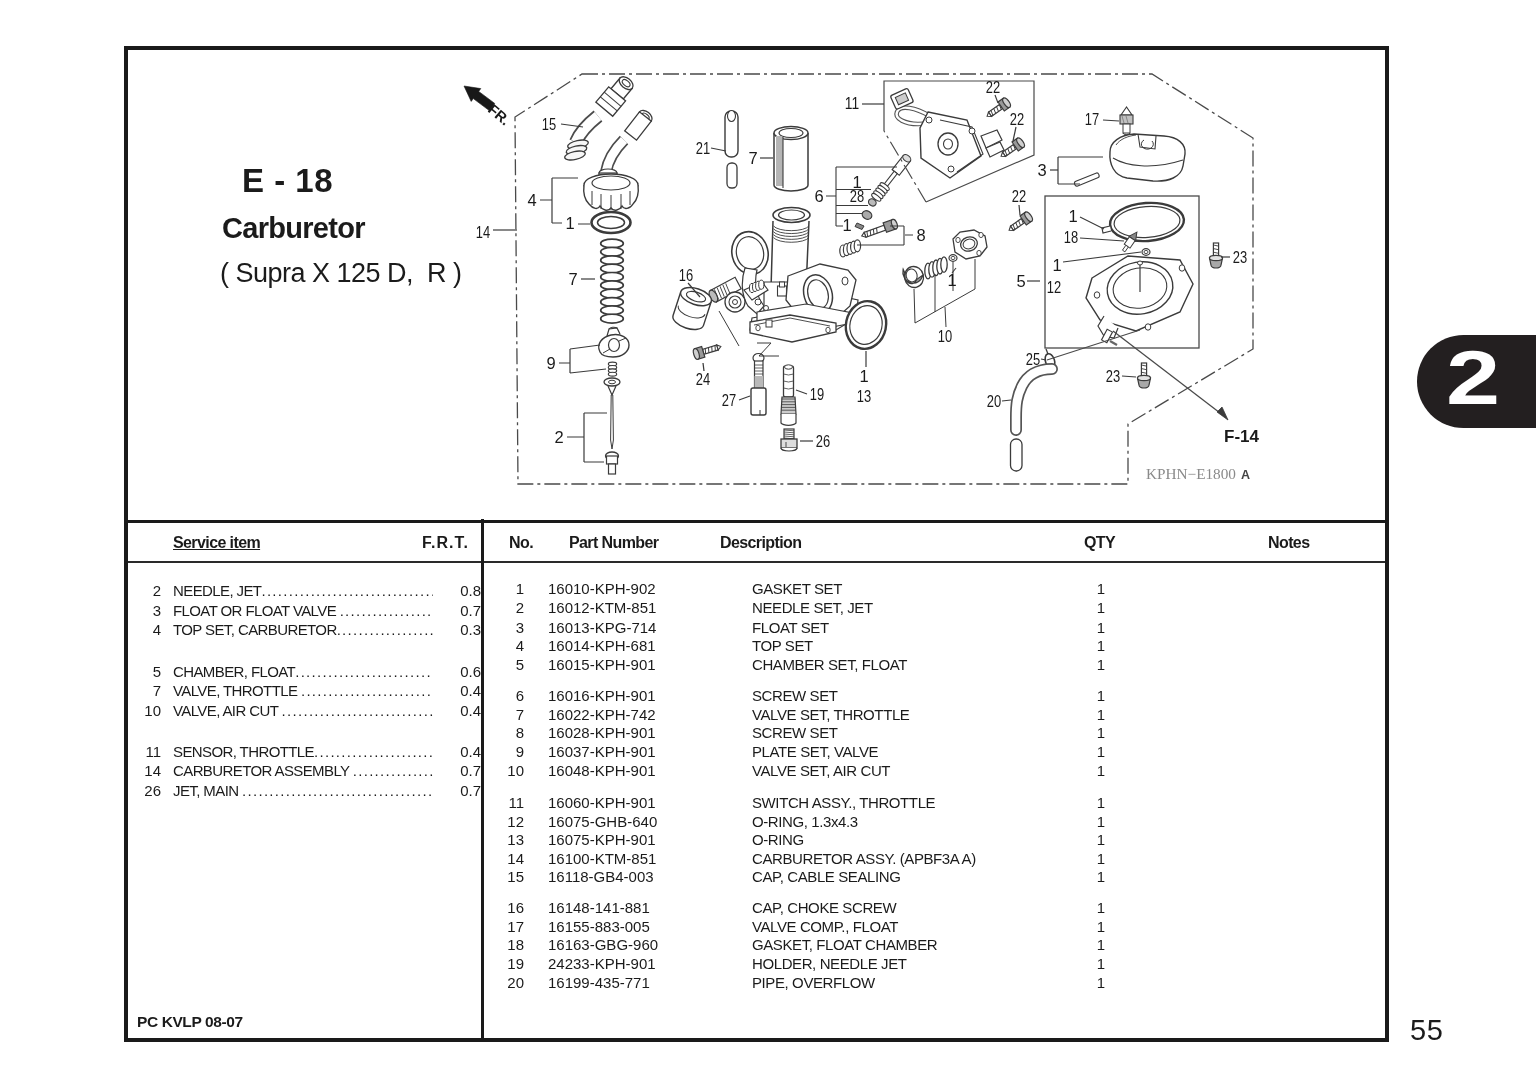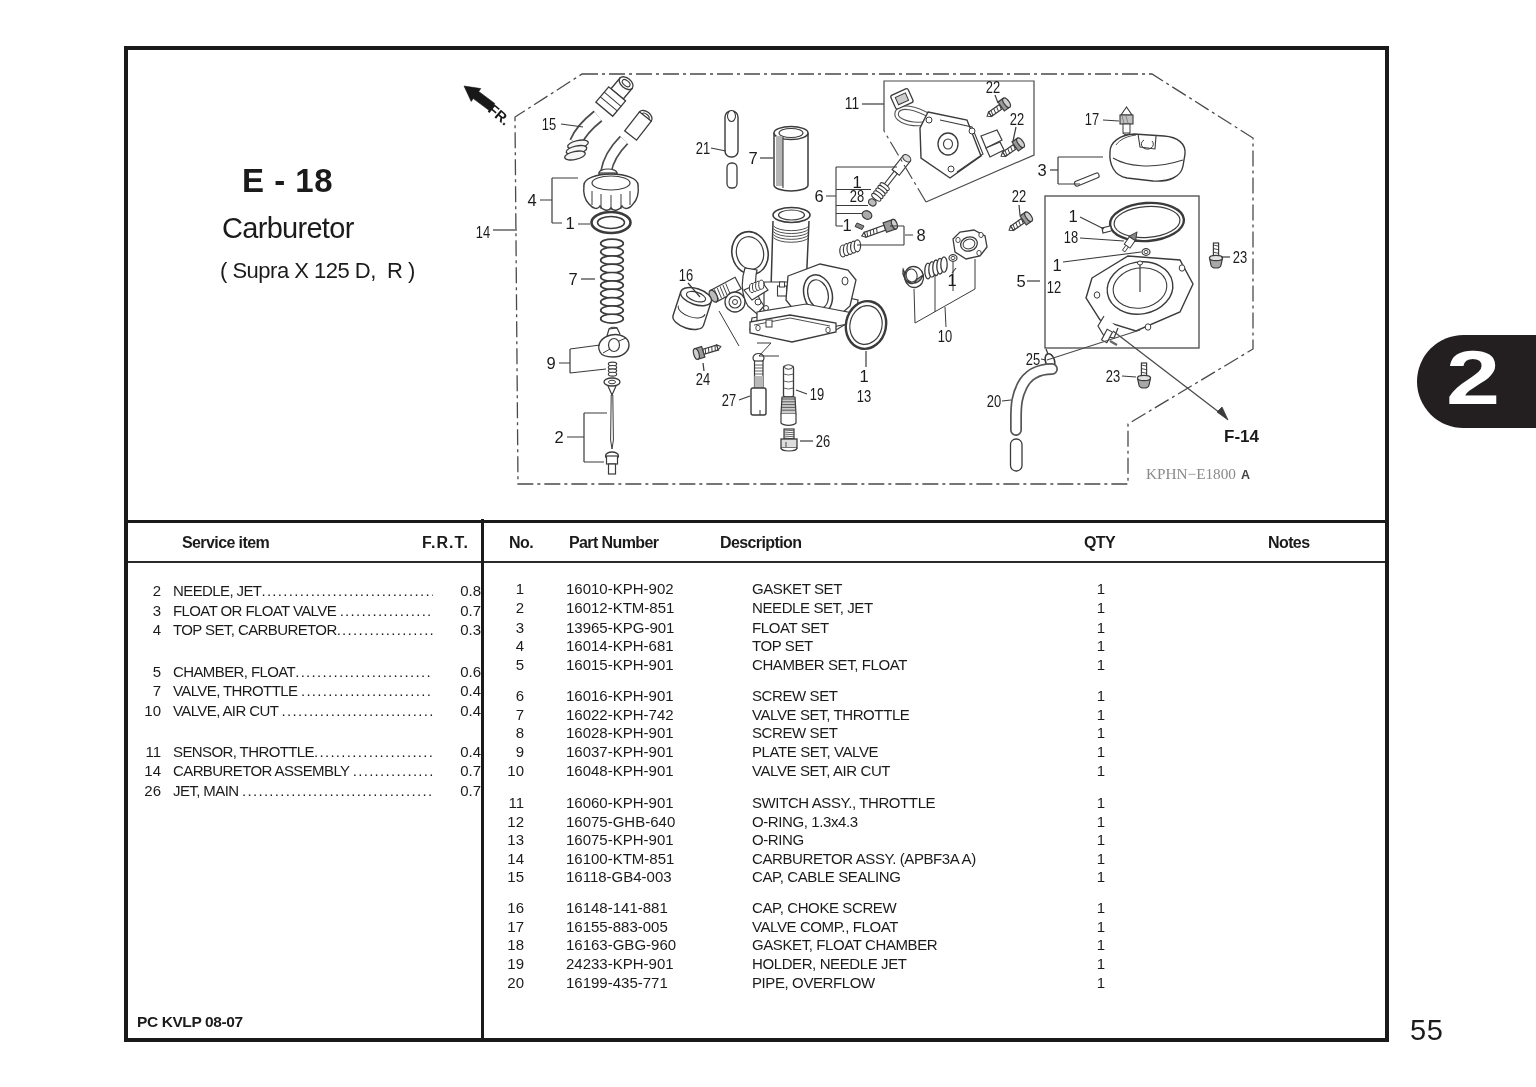--- a/index.html
+++ b/index.html
@@ -1,33 +1,33 @@
 <!DOCTYPE html>
 <html><head><meta charset="utf-8"><title>E-18 Carburetor</title>
 <style>
 html,body{margin:0;padding:0;background:#fff;}
 #wrap{position:relative;width:1536px;height:1087px;overflow:hidden;background:#fff;
   font-family:"Liberation Sans",sans-serif;color:#1b1b1b;}
 #page{position:absolute;left:124px;top:46px;width:1265px;height:996px;
   border:4px solid #1a1a1a;box-sizing:border-box;}
 .t{position:absolute;line-height:1;white-space:nowrap;}
 #e18{left:222px;top:164px;font-size:33px;font-weight:bold;letter-spacing:0.5px;margin-left:20px;}
-#carb{left:222px;top:214px;font-size:29px;font-weight:normal;letter-spacing:-0.7px;}
-#supra{left:220px;top:260px;font-size:22px;letter-spacing:-0.5px;}
+#carb{left:222px;top:214px;font-size:29px;font-weight:bold;letter-spacing:-0.7px;}
+#supra{left:220px;top:260px;font-size:27px;letter-spacing:-0.5px;}
 #tabletop{position:absolute;left:128px;top:520px;width:1257px;height:3px;background:#1a1a1a;}
 #hdrline{position:absolute;left:128px;top:561px;width:1257px;height:2px;background:#2a2a2a;}
 #vdiv{position:absolute;left:481px;top:519px;width:2.5px;height:519px;background:#1a1a1a;}
 .hdr{position:absolute;font-size:16px;font-weight:bold;line-height:1;white-space:nowrap;letter-spacing:-0.6px;}
 .r{position:absolute;left:0;font-size:15px;line-height:1;white-space:nowrap;}
 .ln{position:absolute;left:128px;width:33px;text-align:right;}
 .li{position:absolute;left:173px;width:260px;overflow:hidden;display:inline-block;height:17px;letter-spacing:-0.6px;}
 .dots{letter-spacing:1.3px;}
 .lv{position:absolute;left:433px;width:24px;text-align:right;margin-left:24px;}
 .rn{position:absolute;left:490px;width:34px;text-align:right;}
-.rp{position:absolute;left:566px;}
+.rp{position:absolute;left:548px;}
 .rd{position:absolute;left:752px;letter-spacing:-0.4px;}
 .rq{position:absolute;left:1086px;width:30px;text-align:center;}
 #pc{left:137px;top:1014px;font-size:15.5px;font-weight:bold;letter-spacing:-0.4px;}
 #pn35{left:1410px;top:1016px;font-size:29px;letter-spacing:0.5px;}
 #tab2{position:absolute;left:1417px;top:335px;width:119px;height:93px;background:#231f20;
   border-radius:47px 0 0 47px;}
 #tab2 span{position:absolute;left:29px;top:5px;font-size:76px;font-weight:bold;color:#fff;
   line-height:1;font-family:"Liberation Sans",sans-serif;display:inline-block;transform:scaleX(1.28);transform-origin:0 0;}
 </style></head>
 <body>
@@ -431,21 +431,21 @@
       <text x="864" y="401.7" font-size="16.5" text-anchor="middle" fill="#1b1b1b" textLength="14.4" lengthAdjust="spacingAndGlyphs">13</text>
       <text x="945" y="341.7" font-size="16.5" text-anchor="middle" fill="#1b1b1b" textLength="14.4" lengthAdjust="spacingAndGlyphs">10</text>
       <text x="952" y="285.7" font-size="16.5" text-anchor="middle" fill="#1b1b1b">1</text>
       <text x="1224" y="442" font-size="17" font-weight="bold" fill="#1b1b1b">F-14</text>
       <text x="1146" y="479" font-size="15" font-family="Liberation Serif,serif" fill="#8a8a8a" textLength="90" lengthAdjust="spacingAndGlyphs">KPHN−E1800</text>
       <text x="1241" y="479" font-size="12.5" font-weight="bold" fill="#444">A</text>
     </svg>
 <div id="tabletop"></div>
 <div id="hdrline"></div>
 <div id="vdiv"></div>
-<div class="hdr" style="left:182px;top:535px;">Service item</div>
+<div class="hdr" style="left:173px;top:535px;text-decoration:underline;">Service item</div>
 <div class="hdr" style="left:422px;top:535px;letter-spacing:1px">F.R.T.</div>
 <div class="hdr" style="left:509px;top:535px">No.</div>
 <div class="hdr" style="left:569px;top:535px">Part Number</div>
 <div class="hdr" style="left:720px;top:535px">Description</div>
 <div class="hdr" style="left:1084px;top:535px">QTY</div>
 <div class="hdr" style="left:1268px;top:535px">Notes</div>
 <div class="r" style="top:583px">
       <span class="ln">2</span>
       <span class="li">NEEDLE, JET<span class="dots">..........................................................................................</span></span>
       <span class="lv">0.8</span>
@@ -497,21 +497,21 @@
       <span class="rq">1</span>
     </div>
     <div class="r" style="top:600px">
       <span class="rn">2</span>
       <span class="rp">16012-KTM-851</span>
       <span class="rd">NEEDLE SET, JET</span>
       <span class="rq">1</span>
     </div>
     <div class="r" style="top:619.5px">
       <span class="rn">3</span>
-      <span class="rp">13965-KPG-901</span>
+      <span class="rp">16013-KPG-714</span>
       <span class="rd">FLOAT SET</span>
       <span class="rq">1</span>
     </div>
     <div class="r" style="top:638px">
       <span class="rn">4</span>
       <span class="rp">16014-KPH-681</span>
       <span class="rd">TOP SET</span>
       <span class="rq">1</span>
     </div>
     <div class="r" style="top:657px">

